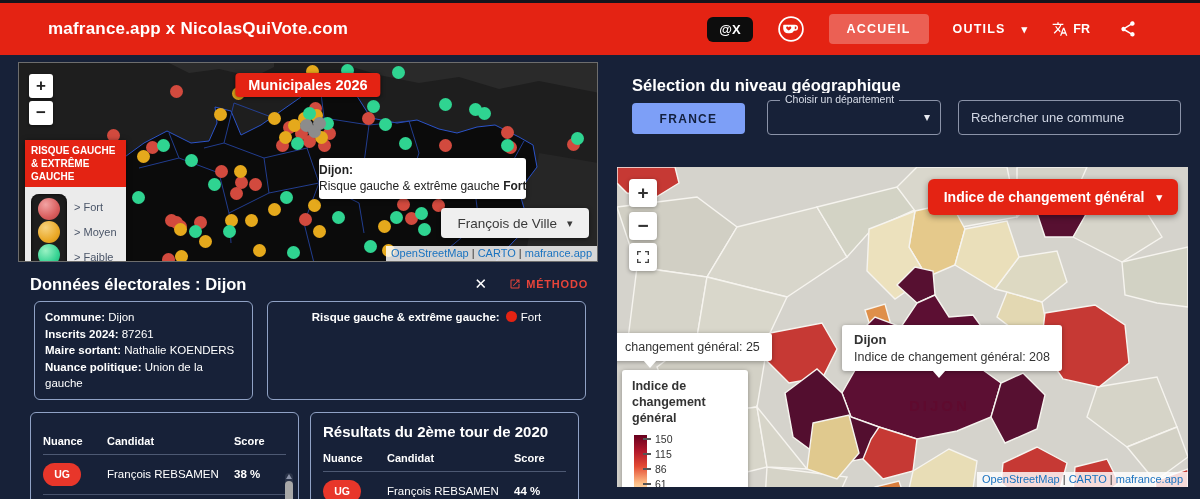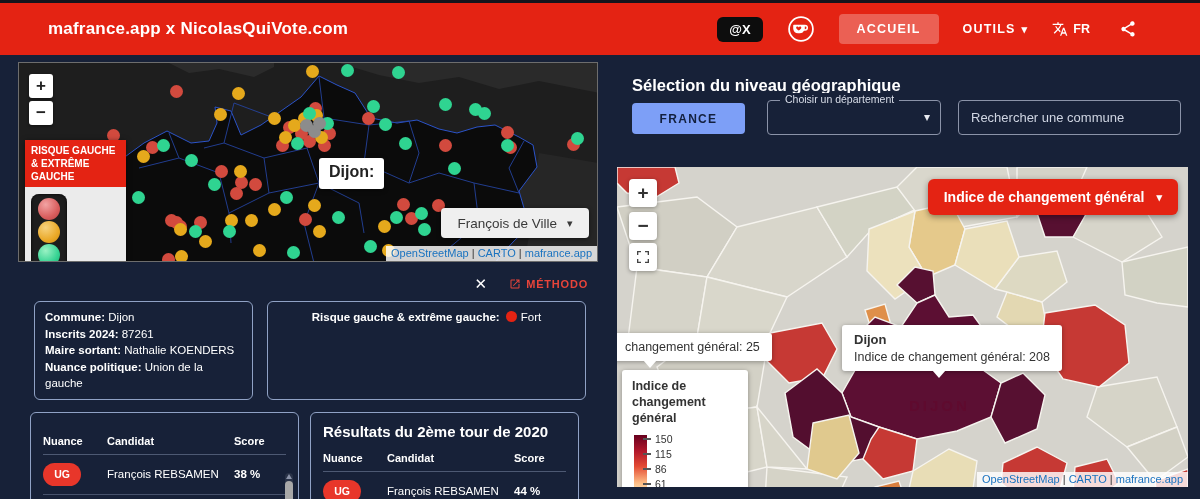--- a/index.html
+++ b/index.html
@@ -6,21 +6,21 @@
   html,body { width:1200px; height:499px; overflow:hidden; }
   body { background:#172138; font-family:"Liberation Sans", sans-serif; position:relative; }
 
   
   .header { position:absolute; left:0; top:0; width:1200px; height:55px; background:#e42313; border-top:3px solid #14141c; display:flex; align-items:center; }
   .header-title { color:#fff; font-weight:bold; font-size:17px; margin-left:48px; letter-spacing:.2px; }
   .header-right { margin-left:auto; display:flex; align-items:center; gap:24px; margin-right:58px; }
   .xpill { background:#0d0d0d; color:#fff; font-weight:bold; font-size:13px; padding:5px 12px; border-radius:6px; cursor:pointer; }
   .icon-btn { width:28px; height:28px; display:flex; align-items:center; justify-content:center; cursor:pointer; }
   .accueil-btn { background:rgba(255,255,255,.28); color:#fff; font-weight:bold; font-size:12.5px; letter-spacing:1.2px; padding:8px 18px; border-radius:4px; cursor:pointer; }
-  .outils { color:#fff; font-weight:bold; font-size:12.5px; letter-spacing:1.2px; cursor:pointer; display:flex; align-items:center; gap:6px; }
+  .outils { color:#fff; font-weight:bold; font-size:12.5px; letter-spacing:1.2px; cursor:pointer; display:flex; align-items:center; gap:16px; }
   .lang { color:#fff; font-weight:bold; font-size:12.5px; display:flex; align-items:center; gap:5px; cursor:pointer; }
   .caret { font-size:11px; }
 
   
   .left-col { position:absolute; left:18px; top:62px; width:580px; }
   .lmap { position:relative; width:580px; height:200px; background:#1e1e1e; overflow:hidden; border:1px solid #6d6d6d; }
   .lmap svg.base { position:absolute; left:0; top:0; }
   .dots-layer { position:absolute; left:0; top:0; width:100%; height:100%; }
   .dot { position:absolute; width:13px; height:13px; border-radius:50%; margin:-6px 0 0 -6px; }
   .dot.r { background:#d24a3e; } .dot.y { background:#e5a91c; } .dot.g { background:#2fd491; } .dot.x { background:#8c8c8c; }
@@ -30,21 +30,21 @@
   .risk-legend { position:absolute; left:6px; top:77px; width:101px; z-index:7; box-shadow:0 1px 5px rgba(0,0,0,.5); }
   .risk-legend .hd { background:#e42313; color:#fff; font-weight:bold; font-size:10px; line-height:13px; padding:4px 6px; }
   .risk-legend .bd { background:#ebebeb; padding:7px 6px; display:flex; }
   .tlight { width:36px; height:76px; background:#1d1d1d; border-radius:8px; padding-top:3px; box-shadow:inset 0 0 3px #000; }
   .bulb { width:22px; height:22px; border-radius:50%; margin:1px auto; }
   .bulb.f { background:radial-gradient(circle at 35% 30%, #f2a3a3, #d95e5e 60%, #b84040); }
   .bulb.m { background:radial-gradient(circle at 35% 30%, #f7d27e, #eaa928 60%, #cf8e12); }
   .bulb.b { background:radial-gradient(circle at 35% 30%, #9af2c4, #36d393 60%, #1cab71); }
   .tlabels { margin-left:7px; display:flex; flex-direction:column; justify-content:space-around; }
   .tlabel { font-size:11px; color:#4a5568; }
-  .ltooltip { position:absolute; left:300px; top:95px; z-index:8; background:#fff; border-radius:3px; padding:5px 10px 6px; box-shadow:0 1px 5px rgba(0,0,0,.45); font-size:16px; color:#222; white-space:nowrap; }
+  .ltooltip { position:absolute; left:300px; top:95px; z-index:8; background:#fff; border-radius:3px; padding:5px 0 6px; box-shadow:0 1px 5px rgba(0,0,0,.45); font-size:12px; color:#222; white-space:nowrap; }
   .ltooltip .t1 { font-weight:bold; margin-bottom:2px; }
   .ltooltip b { font-weight:bold; }
   .city-select { position:absolute; right:8px; bottom:23px; z-index:6; width:148px; height:30px; background:#efefef; border-radius:4px; color:#3a3a3a; font-size:13.5px; display:flex; align-items:center; justify-content:center; gap:10px; box-shadow:0 1px 4px rgba(0,0,0,.5); cursor:pointer; }
   .attrib { position:absolute; right:0; bottom:0; z-index:6; background:rgba(255,255,255,.82); font-size:11px; padding:1px 5px 2px; color:#333; }
   .attrib a { color:#1a73c0; text-decoration:none; cursor:pointer; }
 
   
   .epanel-titlerow { display:flex; align-items:center; margin:10px 10px 0 12px; height:24px; }
   .epanel-title { color:#fff; font-weight:bold; font-size:16.5px; }
   .epanel-right { margin-left:auto; display:flex; align-items:center; gap:22px; }
@@ -242,51 +242,59 @@
         <div class="dot x" style="left: 287px; top: 62px;"></div>
         <div class="dot x" style="left: 295px; top: 68px;"></div>
         <div class="dot x" style="left: 300px; top: 60px;"></div>
       </div>
 
     <div class="lmap-zoom">
       <div class="zbtn">+</div>
       <div class="zbtn">−</div>
     </div>
 
+    <div class="muni-badge">Municipales 2026</div>
 
     <div class="risk-legend">
       <div class="hd">RISQUE GAUCHE &amp; EXTRÊME GAUCHE</div>
       <div class="bd">
         <div class="tlight">
           <div class="bulb f"></div>
           <div class="bulb m"></div>
           <div class="bulb b"></div>
         </div>
+        <div class="tlabels">
+          <div class="tlabel">&gt; Fort</div>
+          <div class="tlabel">&gt; Moyen</div>
+          <div class="tlabel">&gt; Faible</div>
+        </div>
       </div>
     </div>
 
     <div class="ltooltip">
       <div class="t1">Dijon:</div>
+      <div><span>Risque gauche &amp; extrême gauche </span><b>Fort</b></div>
     </div>
 
     <div class="city-select">
       <span>François de Ville</span>
       <span class="caret">▾</span>
     </div>
 
     <div class="attrib">
       <a>OpenStreetMap</a>
       <span>|</span>
       <a>CARTO</a>
       <span>|</span>
       <a>mafrance.app</a>
     </div>
   </div>
 
   <div class="epanel-titlerow">
+    <div class="epanel-title">Données électorales : Dijon</div>
     <div class="epanel-right">
       <div class="close-x">✕</div>
       <div class="methodo">
         <svg width="12" height="12" viewBox="0 0 24 24">
             <path fill="#e8443a" d="M19 19H5V5h7V3H5a2 2 0 0 0-2 2v14a2 2 0 0 0 2 2h14a2 2 0 0 0 2-2v-7h-2v7zM14 3v2h3.59l-9.83 9.83 1.41 1.41L19 6.41V10h2V3h-7z"></path>
           </svg>
         <span>MÉTHODO</span>
       </div>
     </div>
   </div>

